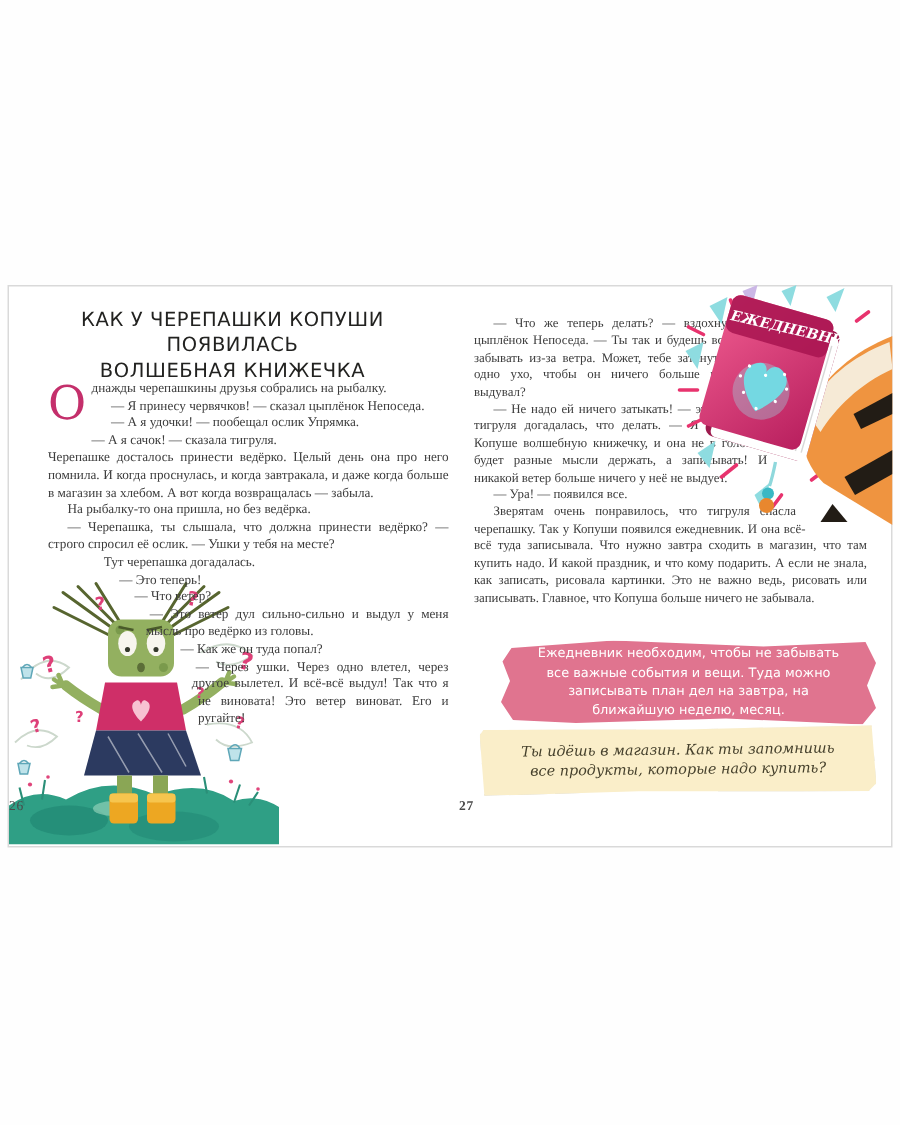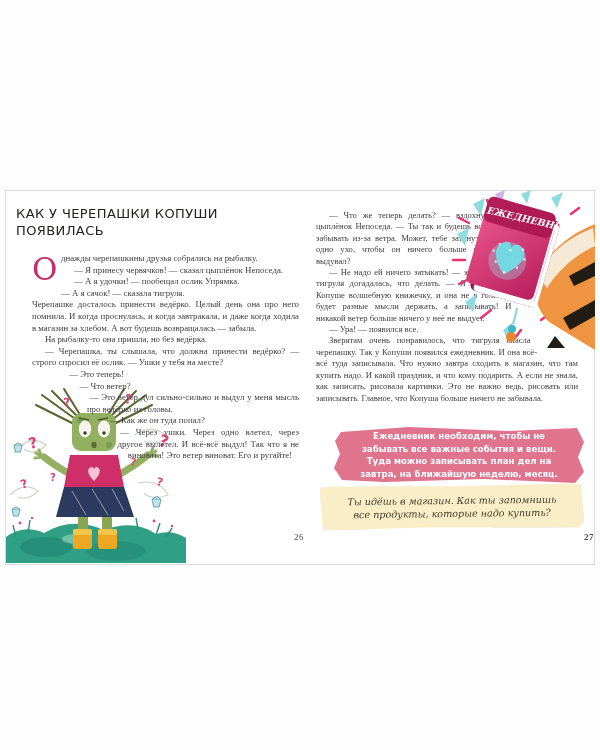--- a/index.html
+++ b/index.html
@@ -5,48 +5,48 @@
   html,body{margin:0;padding:0;background:#ffffff;}
   .canvas{position:relative;width:600px;height:750px;background:#fefefe;overflow:hidden;
           font-family:"Liberation Serif", serif;}
   .spread{position:absolute;left:5px;top:190px;width:588px;height:373px;
           border:1px solid #d9d9d9;background:#ffffff;}
   .page{position:absolute;top:0;height:100%;}
   .page.left{left:0;width:298px;}
   .page.right{left:300px;width:288px;}
 
   
-  .title{position:absolute;left:10px;top:14px;width:278px;text-align:left;
+  .title{position:absolute;left:10px;top:14px;width:278px;text-align:center;
          font-family:"DejaVu Sans", sans-serif;font-weight:500;color:#222220;
          font-size:13px;line-height:17px;letter-spacing:.4px;text-transform:uppercase;margin:0;}
   .body-text{position:absolute;color:#3c3c3c;font-size:8.8px;line-height:11.6px;
              text-align:justify;}
   .body-text p{margin:0;}
   p.indent{text-indent:13px;}
   p.noindent{text-indent:0;}
   .lp-text{left:26px;top:62px;width:267px;}
   .dropcap{float:left;width:24px;height:34px;font-family:"DejaVu Serif", serif;
            font-size:31px;line-height:31px;color:#c42f6b;margin:1px 5px 0 0;}
   .illus-spacer{float:left;width:100px;height:130px;
                 shape-outside:polygon(0 0,14% 0,100% 75%,100% 100%,0 100%);}
   .turtle-wrap{position:absolute;left:0;top:196px;width:180px;height:176px;z-index:0;}
-  .pagenum{position:absolute;top:341px;left:0;width:298px;text-align:right;
+  .pagenum{position:absolute;top:341px;left:0;width:298px;text-align:left;
            font-size:9px;color:#4a4a4a;letter-spacing:.5px;}
   .page.right .pagenum{width:288px;font-weight:bold;}
 
   
   .rp-text{left:10px;top:19px;width:262px;font-size:8.6px;line-height:11.4px;}
   .nb-spacer{float:right;width:96px;height:138px;
              shape-outside:polygon(10% 0,100% 0,100% 100%,58% 100%,0 28%);}
   .notebook-wrap{position:absolute;right:-1px;top:-1px;width:144px;height:160px;z-index:2;}
 
   .tipbox{position:absolute;left:28px;top:236px;width:250px;height:56px;
           background:#e0748f;color:#ffffff;
           clip-path:polygon(7px 5px,30% 0,70% 4px,243px 1px,250px 15px,244px 30px,250px 45px,241px 56px,60% 52px,20% 55px,8px 53px,0 41px,6px 27px,1px 14px);
-          font-family:"DejaVu Sans", sans-serif;font-weight:bold;font-size:8.6px;
+          font-family:"DejaVu Sans", sans-serif;font-weight:normal;font-size:8.6px;
           line-height:12.5px;text-align:center;display:flex;align-items:center;justify-content:center;}
   .tipbox span{display:block;padding:2px 22px;}
 
   .tasknote{position:absolute;left:14px;top:294px;width:264px;height:44px;
             background:#faeec9;transform:rotate(-.7deg);
             box-shadow:0 1px 2px rgba(0,0,0,.18);
             clip-path:polygon(0 8%,1% 0,52% 3%,99% 0,100% 88%,98% 100%,40% 96%,1% 100%);
             font-family:"DejaVu Serif", serif;font-style:italic;color:#45402c;
             font-size:9.6px;line-height:13.5px;text-align:center;
             display:flex;align-items:center;justify-content:center;}
@@ -57,20 +57,21 @@
 </style>
 </head>
 <body>
 
 <div class="canvas">
   <div class="spread">
 
     <section class="page left">
       <h1 class="title">
         <span>Как у черепашки Копуши появилась</span><br>
+        <span>волшебная книжечка</span>
       </h1>
 
       <div class="turtle-wrap">
         <svg width="180" height="176" viewBox="0 0 180 176">
 
           <path d="M0,176 L0,150 Q18,137 38,146 Q66,129 98,143 Q128,132 150,147 Q166,142 180,151 L180,176 Z" fill="#2f9f85"></path>
           <ellipse cx="40" cy="160" rx="26" ry="10" fill="#1e8270" opacity=".55"></ellipse>
           <ellipse cx="110" cy="164" rx="30" ry="10" fill="#1e8270" opacity=".45"></ellipse>
           <ellipse cx="70" cy="152" rx="14" ry="5" fill="#9fd8c0" opacity=".6"></ellipse>
           <path d="M10,150 l-3,-12 M22,146 l2,-13 M150,148 l4,-12 M160,150 l6,-9 M132,142 l-2,-11" stroke="#2a8f78" stroke-width="1.4" fill="none"></path>
@@ -150,25 +151,26 @@
       </div>
 
       <div class="body-text lp-text">
         <div class="opening">
           <span class="dropcap">О</span>
           <p class="noindent">днажды черепашкины друзья собрались на рыбалку.</p>
           <p class="indent">— Я принесу червячков! — сказал цыплёнок Непоседа.</p>
           <p class="indent">— А я удочки! — пообещал ослик Упрямка.</p>
         </div>
         <p class="noindent">— А я сачок! — сказала тигруля.</p>
-        <p class="noindent">Черепашке досталось принести ведёрко. Целый день она про него помнила. И когда проснулась, и когда завтракала, и даже когда ходила в магазин за хлебом. А вот будешь возвращалась — забыла.</p>
+        <p class="noindent">Черепашке досталось принести ведёрко. Целый день она про него помнила. И когда проснулась, и когда завтракала, и даже когда больше в магазин за хлебом. А вот когда возвращалась — забыла.</p>
         <p class="indent">На рыбалку-то она пришла, но без ведёрка.</p>
         <p class="indent">— Черепашка, ты слышала, что должна принести ведёрко? — строго спросил её ослик. — Ушки у тебя на месте?</p>
         <div class="wrapzone">
           <div class="illus-spacer"></div>
+          <p class="indent">Тут черепашка догадалась.</p>
           <p class="indent">— Это теперь!</p>
           <p class="indent">— Что ветер?</p>
           <p class="indent">— Это ветер дул сильно-сильно и выдул у меня мысль про ведёрко из головы.</p>
           <p class="indent">— Как же он туда попал?</p>
           <p class="indent">— Через ушки. Через одно влетел, через другое вылетел. И всё-всё выдул! Так что я не виновата! Это ветер виноват. Его и ругайте!</p>
         </div>
       </div>
 
       <div class="pagenum">26</div>
     </section>

